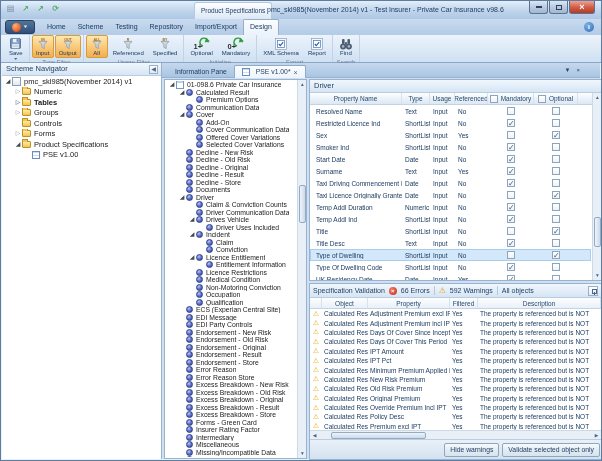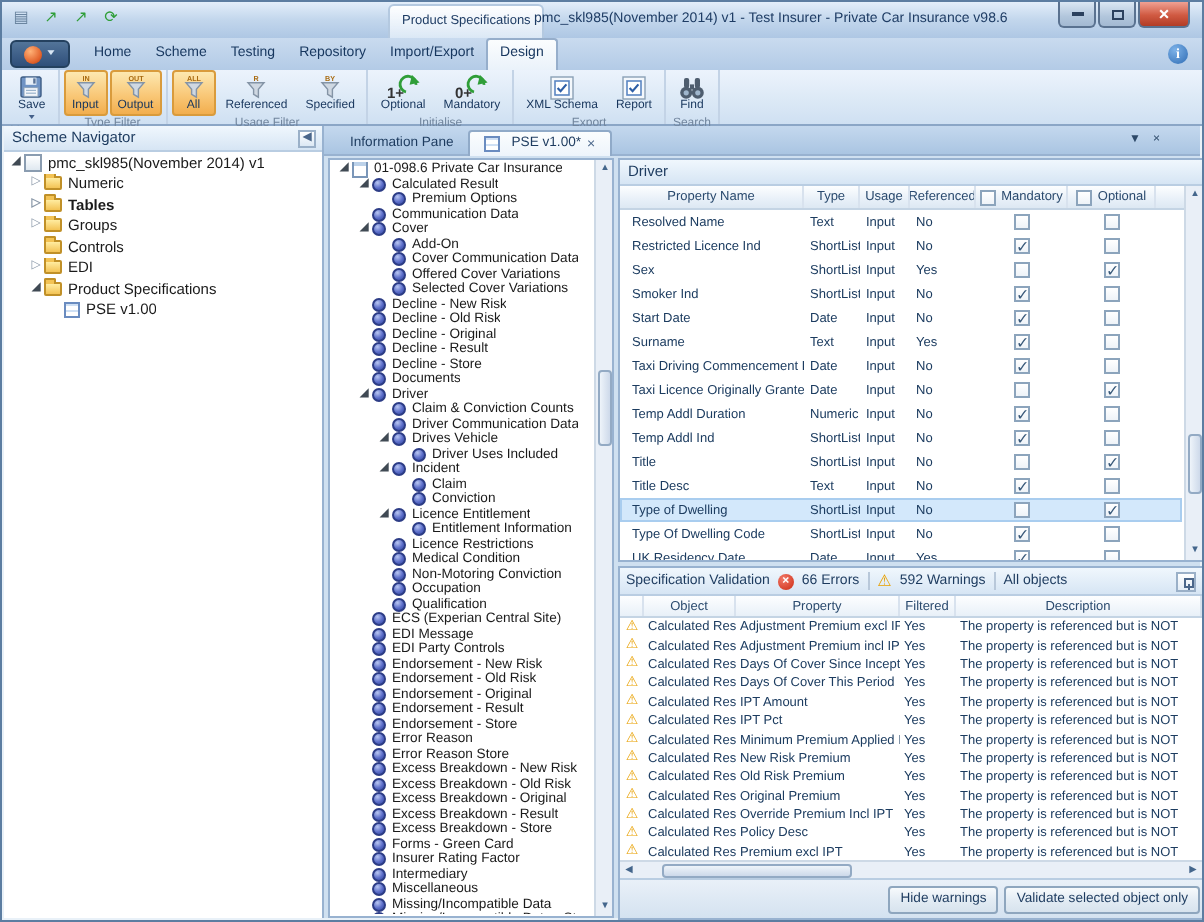--- a/index.html
+++ b/index.html
@@ -359,21 +359,21 @@
           <span class="tlabel">Groups</span>
         </div>
         <div class="tree-row" style="padding-left: 12px;">
           <span class="expander"></span>
           <span class="ticon folder"></span>
           <span class="tlabel">Controls</span>
         </div>
         <div class="tree-row" style="padding-left: 12px;">
           <span class="expander closed">▷</span>
           <span class="ticon folder"></span>
-          <span class="tlabel">EDI</span>
+          <span class="tlabel">Forms</span>
         </div>
         <div class="tree-row" style="padding-left: 12px;">
           <span class="expander">◢</span>
           <span class="ticon folder"></span>
           <span class="tlabel">Product Specifications</span>
         </div>
         <div class="tree-row" style="padding-left: 22px;">
           <span class="expander"></span>
           <span class="ticon pse"></span>
           <span class="tlabel">PSE v1.00</span>

